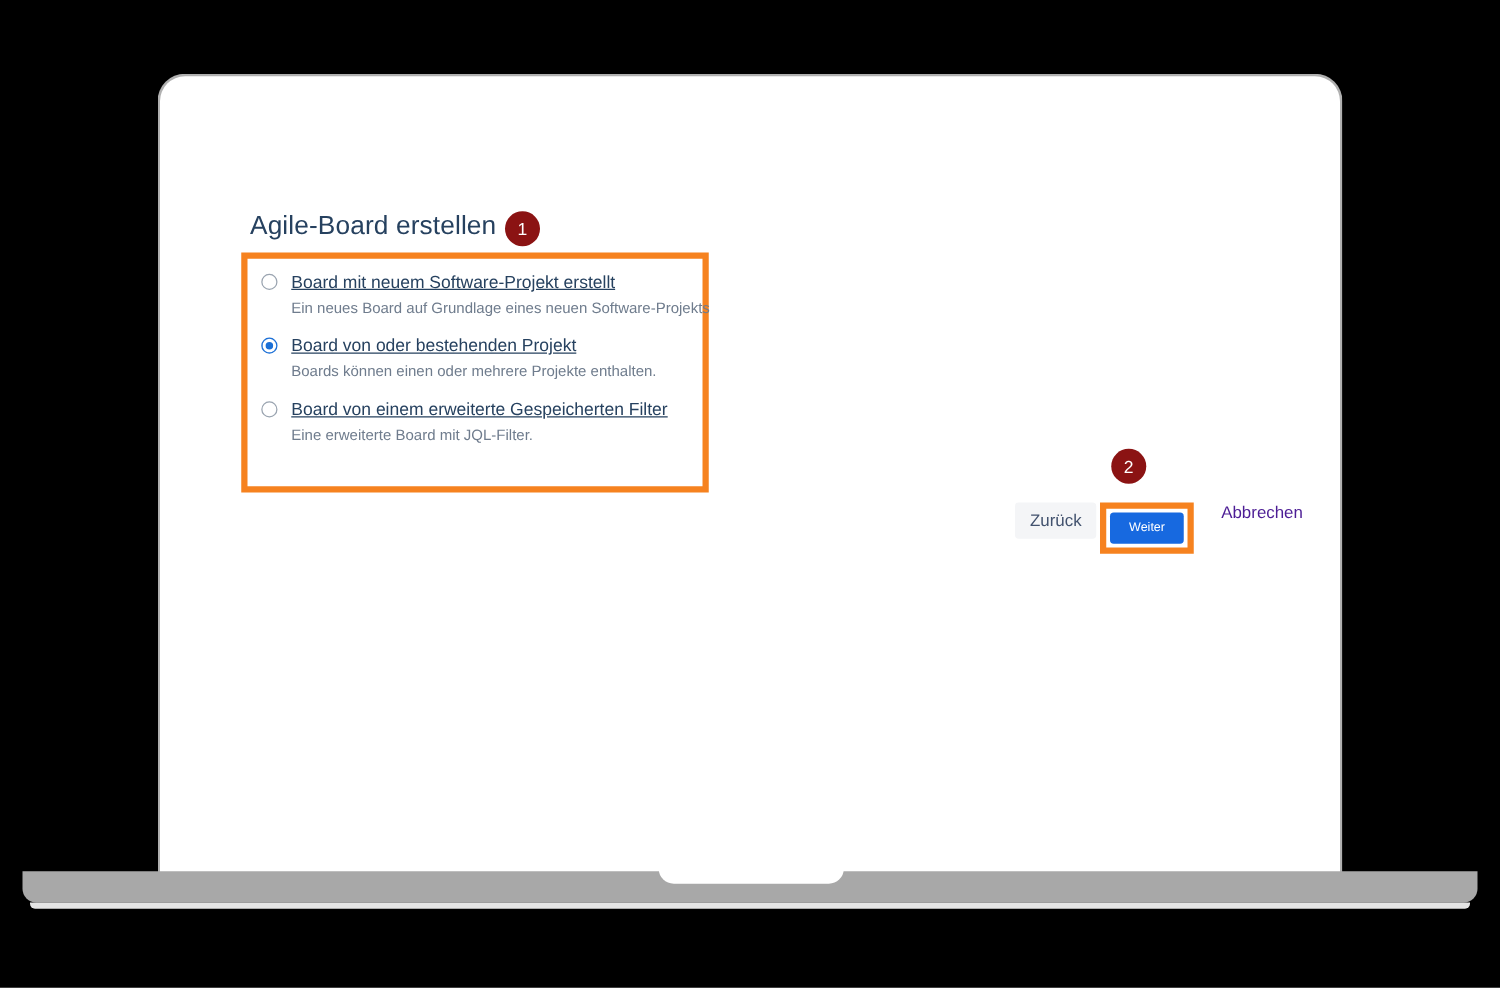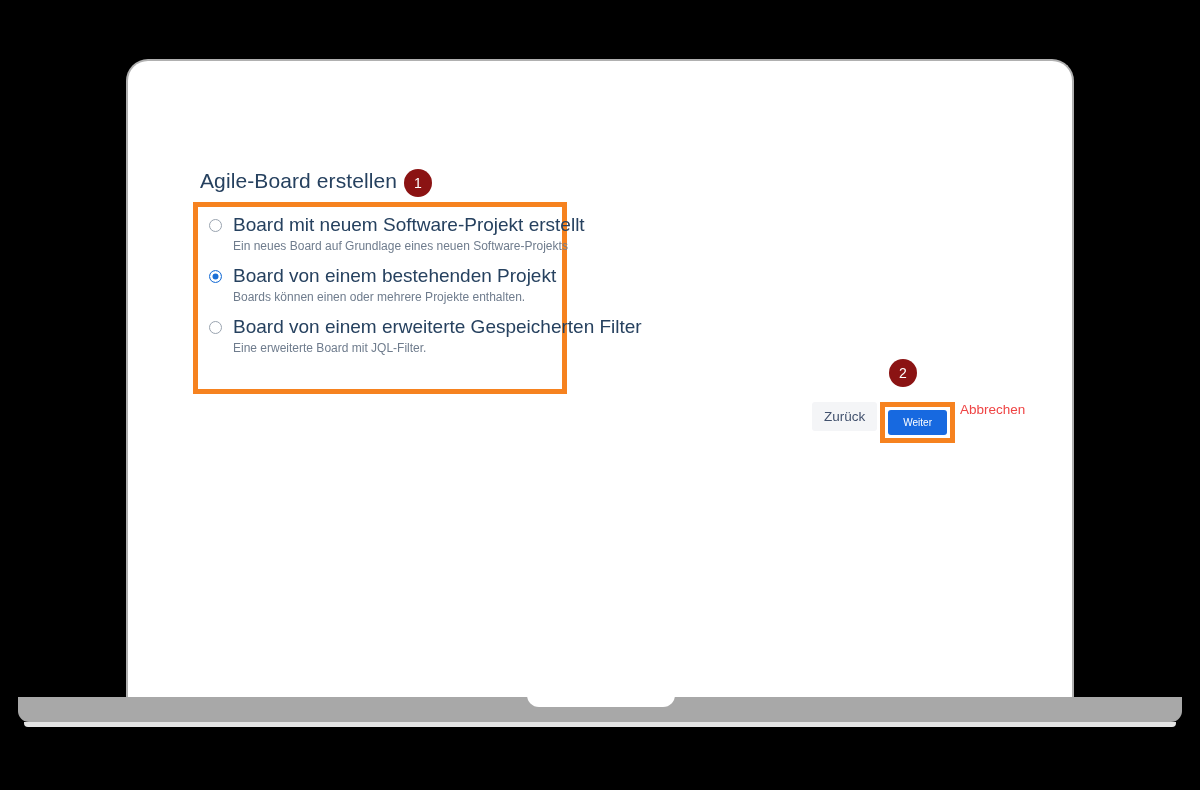--- a/index.html
+++ b/index.html
@@ -160,24 +160,25 @@
     border-radius: 50%;
     background: #1b6fd6;
   }
   .radio-circle.selected {
     box-shadow: inset 0 0 0 2.5px #ffffff, inset 0 0 0 8px #1b6fd6;
     border-color: #1b6fd6;
   }
   .radio-circle.selected::after { display: none; }
 
   .radio-label {
-    font-size: 19px;
+    font-size: 14px;
     color: #26415f;
     line-height: 18px;
     white-space: nowrap;
+    text-decoration: underline;
   }
   .radio-desc {
     font-size: 12px;
     color: #6f7c8d;
     line-height: 16px;
     margin-top: 4px;
     margin-left: 24px;
     white-space: nowrap;
   }
 
@@ -212,24 +213,24 @@
     color: #ffffff;
     font-size: 10px;
     padding: 7px 15px;
     border: none;
     border-radius: 3px;
     cursor: pointer;
     display: block;
     font-family: "Liberation Sans", sans-serif;
   }
   #cancel-link {
-    color: #ef4444;
+    color: #4c1d95;
     font-size: 13.5px;
     text-decoration: none;
-    margin-left: 2px;
+    margin-left: 19px;
     cursor: pointer;
   }
 </style>
 </head>
 <body>
 
 <div id="laptop-mock">
 
   <div id="laptop-screen">
     <div id="screen-content">
@@ -246,21 +247,21 @@
           <div class="radio-row">
             <span class="radio-circle"></span>
             <span class="radio-label">Board mit neuem Software-Projekt erstellt</span>
           </div>
           <div class="radio-desc">Ein neues Board auf Grundlage eines neuen Software-Projekts</div>
         </div>
 
         <div class="radio-option">
           <div class="radio-row">
             <span class="radio-circle selected"></span>
-            <span class="radio-label">Board von einem bestehenden Projekt</span>
+            <span class="radio-label">Board von oder bestehenden Projekt</span>
           </div>
           <div class="radio-desc">Boards können einen oder mehrere Projekte enthalten.</div>
         </div>
 
         <div class="radio-option">
           <div class="radio-row">
             <span class="radio-circle"></span>
             <span class="radio-label">Board von einem erweiterte Gespeicherten Filter</span>
           </div>
           <div class="radio-desc">Eine erweiterte Board mit JQL-Filter.</div>

